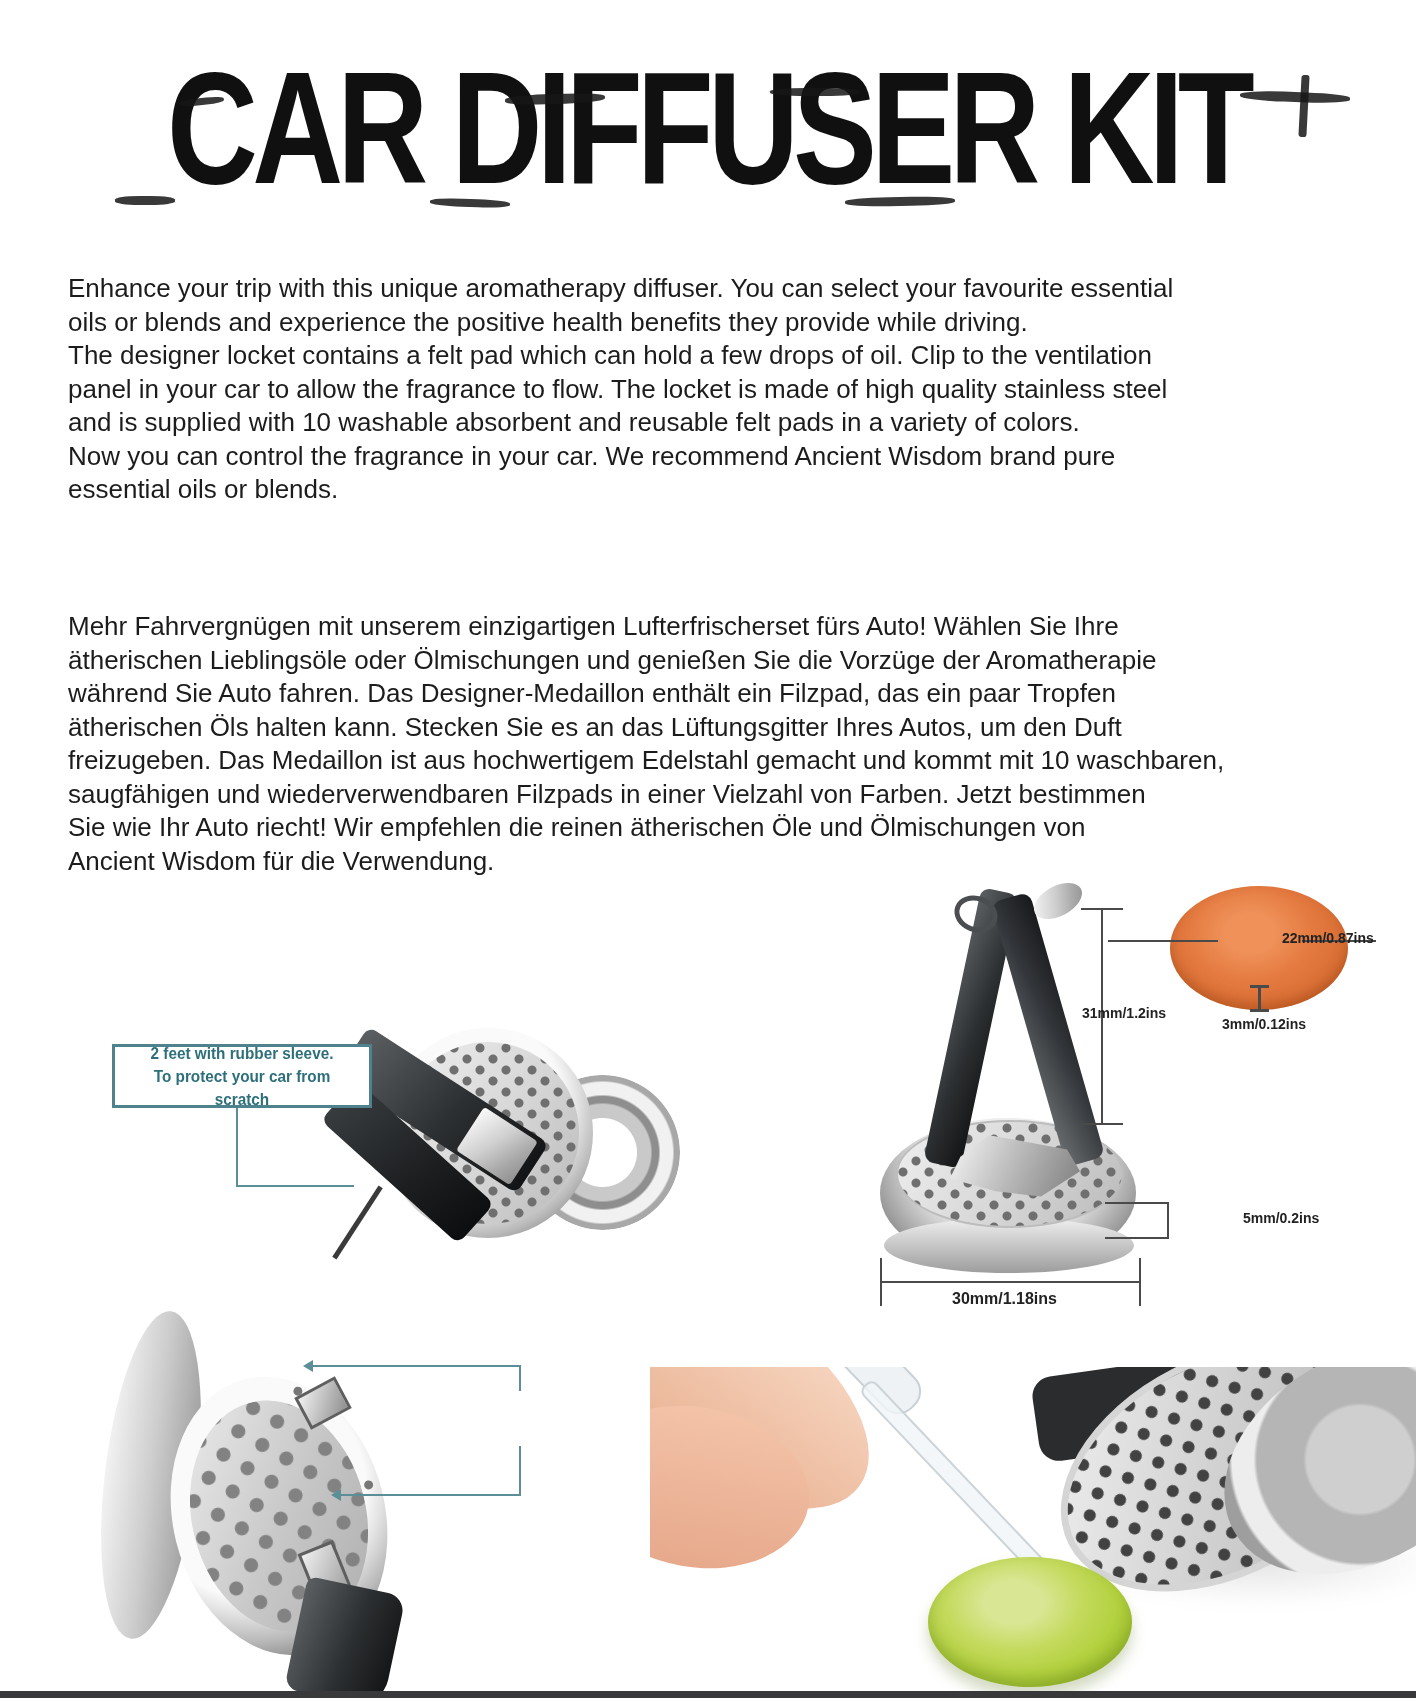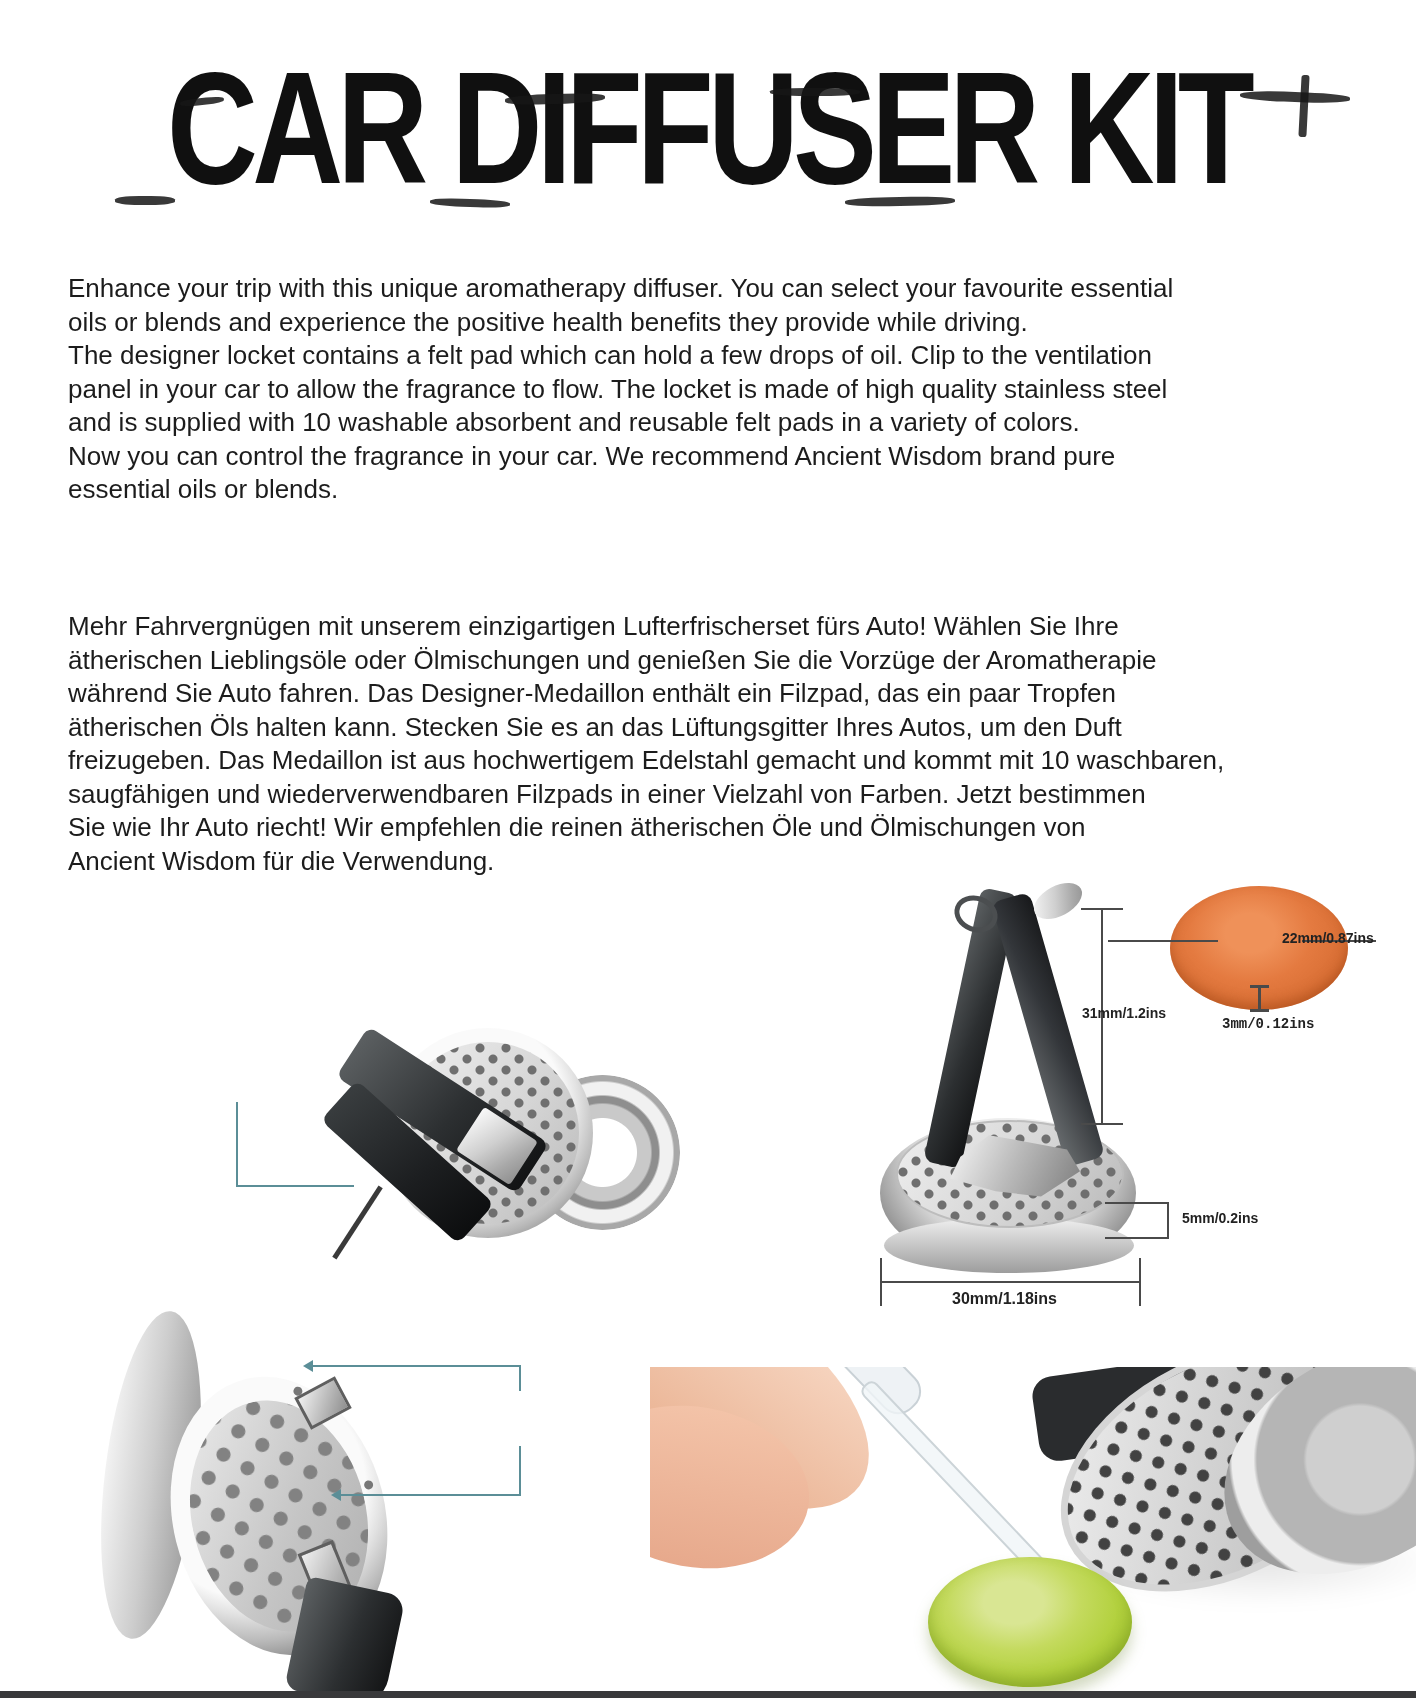--- a/index.html
+++ b/index.html
@@ -95,20 +95,24 @@
     <div class="abs chrome-ring" style="left:123px;top:98px;width:210px;height:210px;">
       <div class="abs dots-md" style="left:14px;top:14px;width:182px;height:182px;border-radius:50%;"></div>
     </div>
     <div class="abs darkclip" style="left:75px;top:150px;width:215px;height:60px;border-radius:9px;transform:rotate(33deg);"></div>
     <div class="abs" style="left:55px;top:205px;width:185px;height:54px;border-radius:9px;transform:rotate(42deg);
          background:linear-gradient(100deg,#3a3e40,#1c1e20 60%,#0c0d0e);"></div>
     <div class="abs steel" style="left:205px;top:190px;width:64px;height:52px;border-radius:4px;transform:rotate(33deg);"></div>
     <div class="abs" style="left:95px;top:250px;width:5px;height:85px;background:#3a3a3a;transform:rotate(33deg);"></div>
   </div>
 
+  <div class="callout" style="left:112px;top:1044px;width:254px;height:58px;">
+    <span>2 feet with rubber sleeve.
+To protect your car from scratch</span>
+  </div>
   <div class="tline" style="left:236px;top:1102px;width:2px;height:85px;"></div>
   <div class="tline" style="left:236px;top:1185px;width:118px;height:2px;"></div>
 
   <div class="photo" style="left:820px;top:840px;width:380px;height:450px;">
     <div class="abs" style="left:60px;top:278px;width:256px;height:150px;border-radius:50%;
          background:radial-gradient(ellipse at 50% 30%,#ededed 0 40%,#d2d2d2 55%,#9a9a9a 75%,#707070 88%,#cfcfcf);"></div>
     <div class="abs" style="left:64px;top:378px;width:250px;height:55px;border-radius:50%;
          background:linear-gradient(#efefef,#9d9d9d);"></div>
     <div class="abs dots-md" style="left:76px;top:280px;width:224px;height:104px;border-radius:50%;border:2px solid #bdbdbd;"></div>
     <div class="abs darkclip" style="left:132px;top:48px;width:38px;height:280px;border-radius:10px;transform:rotate(12deg);"></div>
@@ -130,26 +134,26 @@
   <div class="dline" style="left:1081px;top:1123px;width:42px;height:2px;"></div>
   <div class="dlabel" style="left:1082px;top:1005px;">31mm/1.2ins</div>
 
   <div class="dline" style="left:1108px;top:940px;width:110px;height:2px;"></div>
   <div class="dline" style="left:1302px;top:940px;width:74px;height:2px;"></div>
   <div class="dlabel" style="left:1282px;top:930px;">22mm/0.87ins</div>
 
   <div class="dline" style="left:1258px;top:986px;width:3px;height:26px;z-index:4;"></div>
   <div class="dline" style="left:1250px;top:985px;width:19px;height:3px;z-index:4;"></div>
   <div class="dline" style="left:1250px;top:1009px;width:19px;height:3px;z-index:4;"></div>
-  <div class="dlabel" style="left:1222px;top:1016px;font-family:Liberation Mono, monospace;">3mm/0.12ins</div>
+  <div class="dlabel" style="left:1222px;top:1016px;">3mm/0.12ins</div>
 
   <div class="dline" style="left:1105px;top:1202px;width:64px;height:2px;"></div>
   <div class="dline" style="left:1167px;top:1202px;width:2px;height:37px;"></div>
   <div class="dline" style="left:1105px;top:1237px;width:64px;height:2px;"></div>
-  <div class="dlabel" style="left:1182px;top:1210px;">5mm/0.2ins</div>
+  <div class="dlabel" style="left:1243px;top:1210px;">5mm/0.2ins</div>
 
   <div class="dline" style="left:881px;top:1281px;width:260px;height:2px;"></div>
   <div class="dline" style="left:880px;top:1258px;width:2px;height:48px;"></div>
   <div class="dline" style="left:1139px;top:1258px;width:2px;height:48px;"></div>
   <div class="dlabel big" style="left:952px;top:1290px;">30mm/1.18ins</div>
 
   <div class="photo" style="left:60px;top:1300px;width:430px;height:398px;">
     <div class="abs" style="left:45px;top:10px;width:92px;height:330px;border-radius:50%;transform:rotate(7deg);
          background:linear-gradient(90deg,#f2f2f2,#cdcdcd 50%,#9f9f9f);"></div>
     <div class="abs chrome-ring" style="left:113px;top:75px;width:212px;height:282px;transform:rotate(-14deg);">

